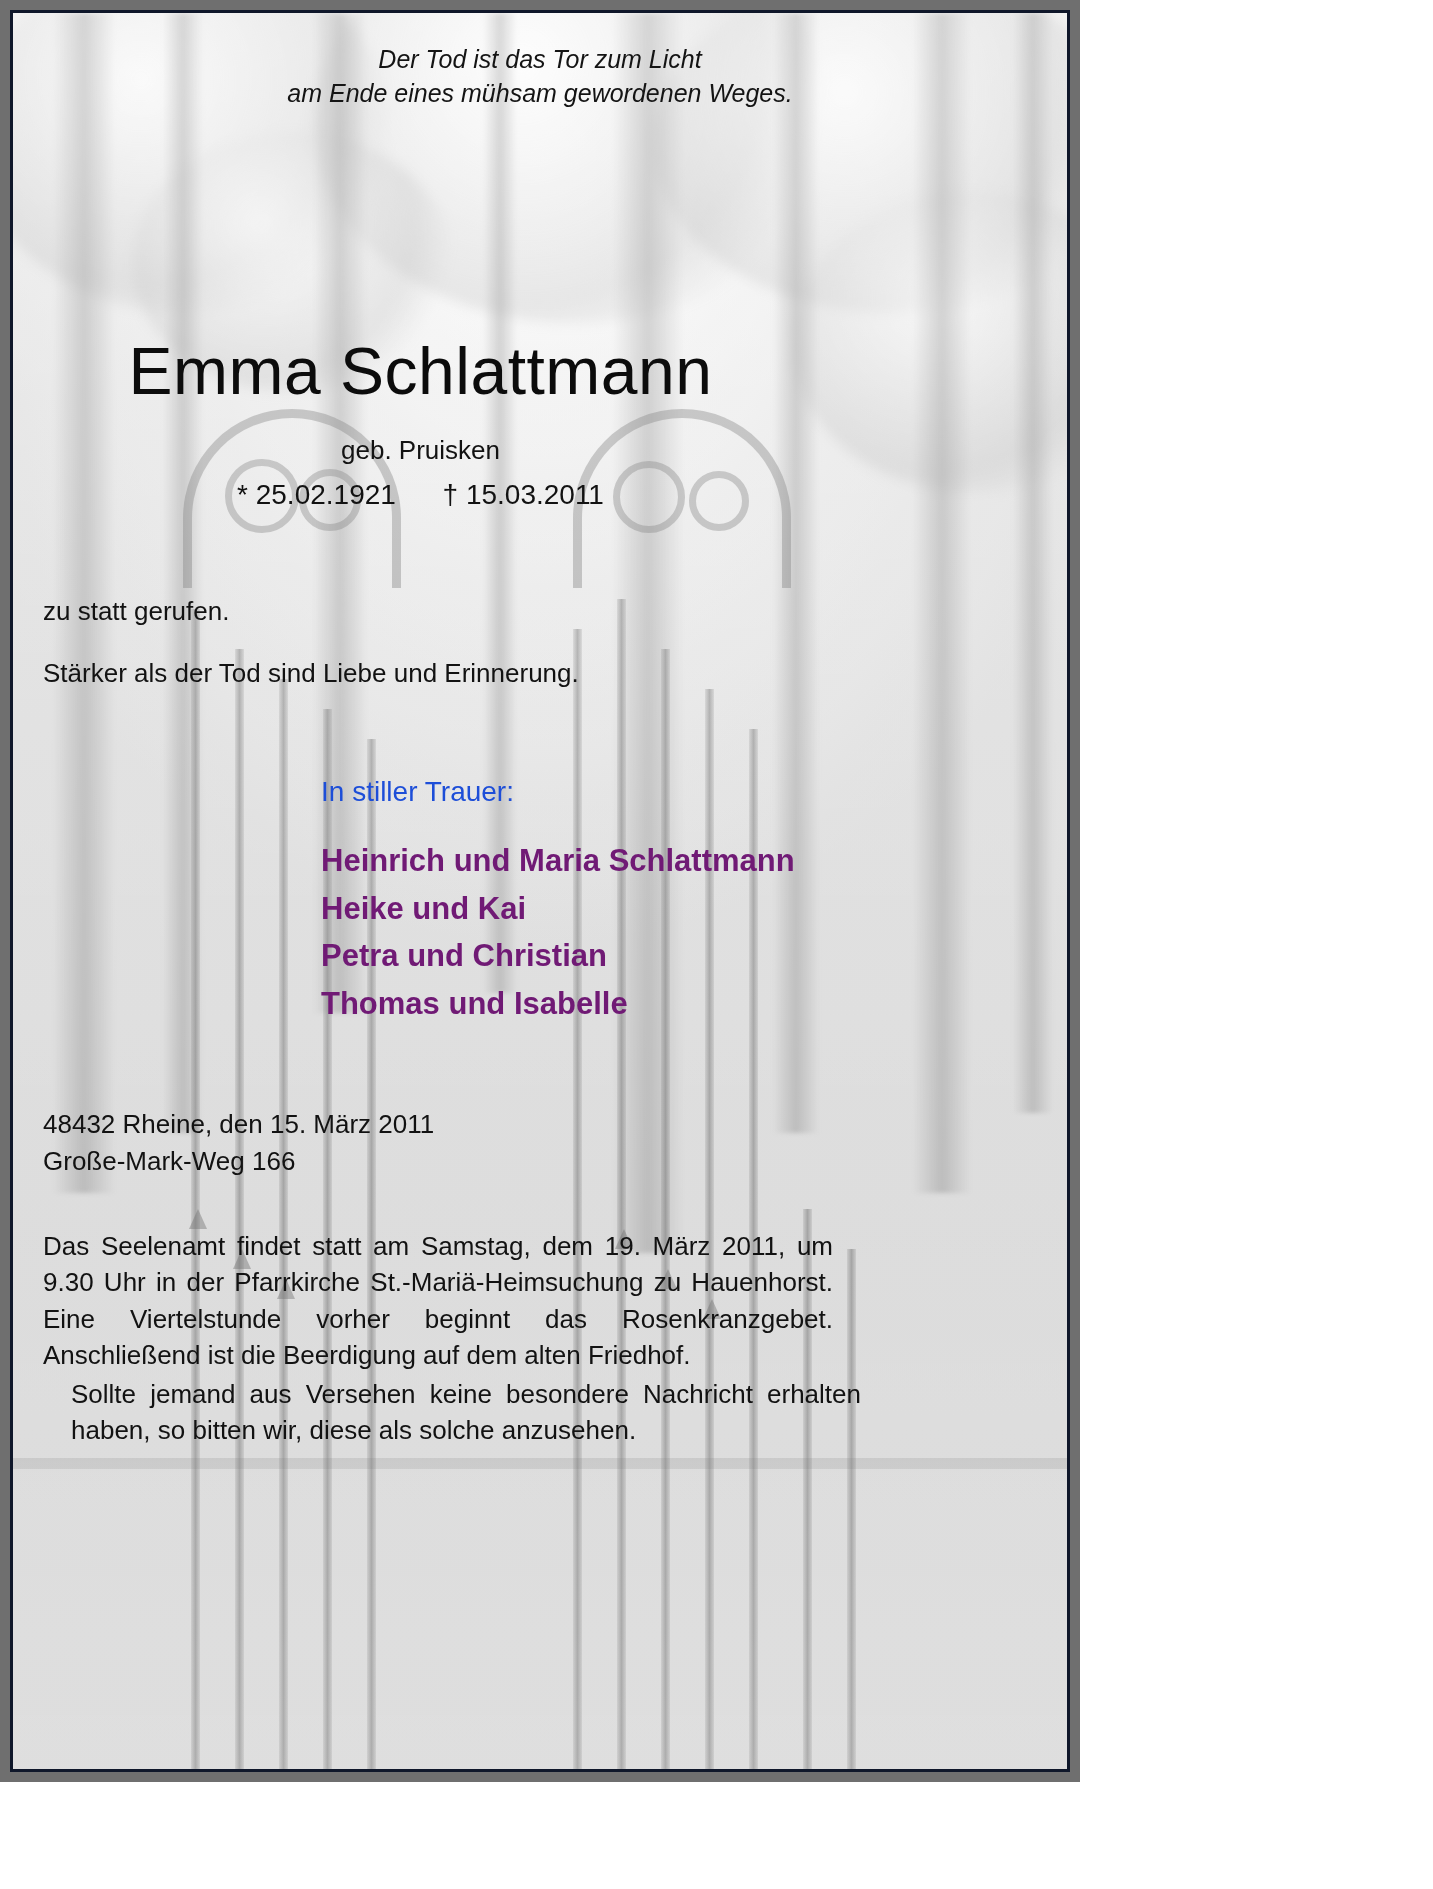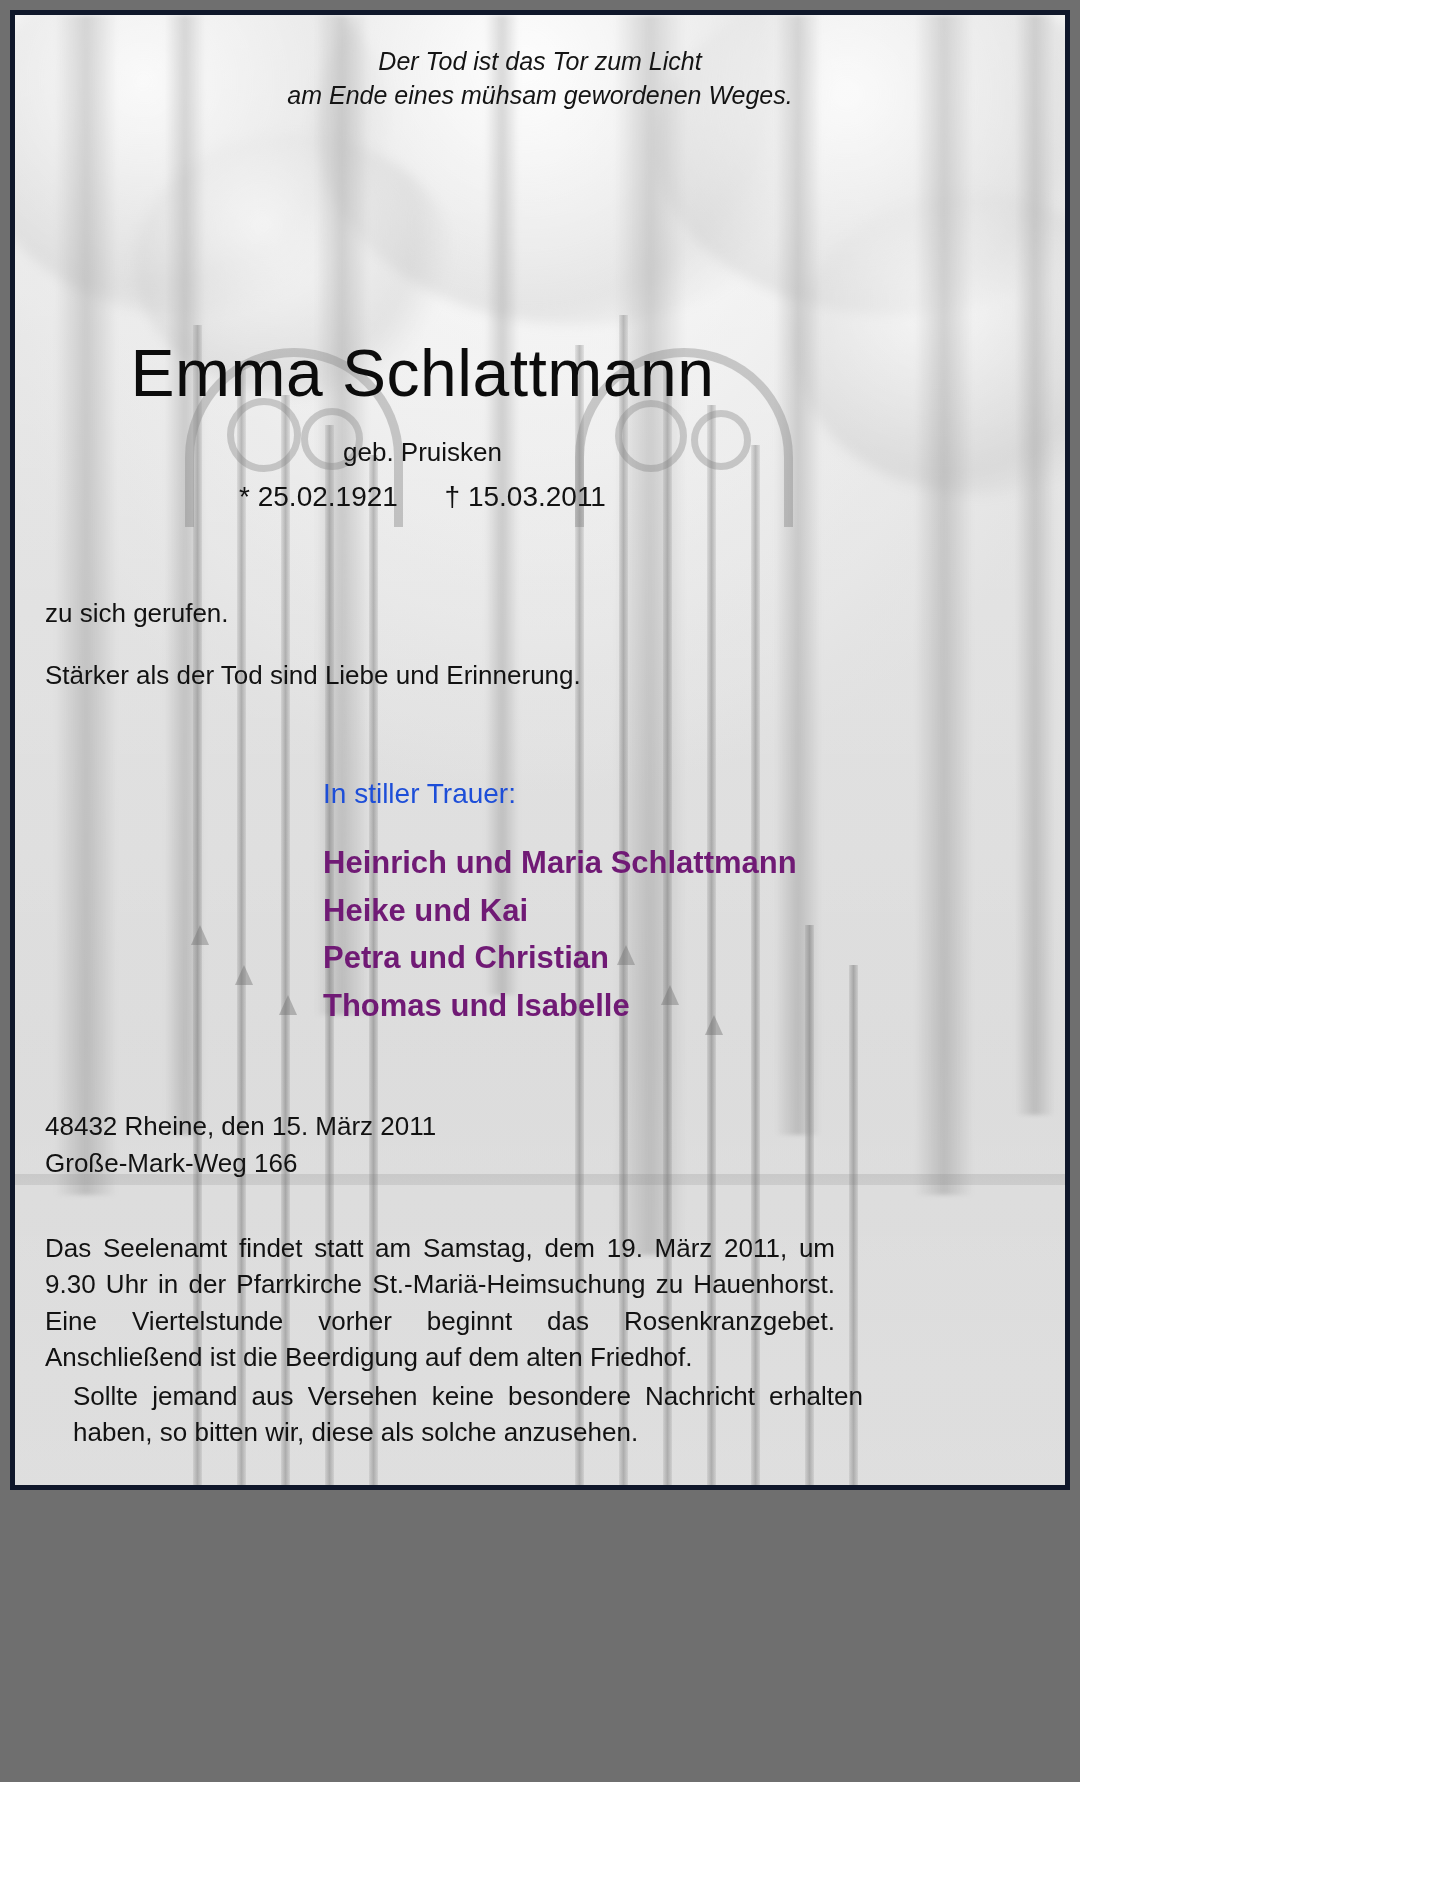--- a/index.html
+++ b/index.html
@@ -33,22 +33,22 @@
     background: #6f6f6f;
     padding: 0;
     box-sizing: border-box;
   }
 
   .notice-frame {
     position: absolute;
     left: 10px;
     top: 10px;
     width: 1060px;
-    height: 1480px;
-    border: 5px solid #0f172a;
+    height: 1762px;
+    border: 3px solid #0f172a;
     box-sizing: border-box;
     overflow: hidden;
     background: #c9c9c9;
   }
 
   
   .bg-photo {
     position: absolute;
     left: 0;
     top: 0;
@@ -313,21 +313,21 @@
           <div>am Ende eines mühsam gewordenen Weges.</div>
         </div>
 
 
         <div class="name">Emma Schlattmann</div>
 
         <div class="maiden">geb. Pruisken</div>
 
         <div class="dates">* 25.02.1921      † 15.03.2011</div>
 
-        <div class="called">zu sich gerufen.</div>
+        <div class="called">zu statt gerufen.</div>
 
         <div class="stronger">Stärker als der Tod sind Liebe und Erinnerung.</div>
 
         <div class="mourning-label">In stiller Trauer:</div>
 
         <div class="mourners">
           <div>Heinrich und Maria Schlattmann</div>
           <div>Heike und Kai</div>
           <div>Petra und Christian</div>
           <div>Thomas und Isabelle</div>

